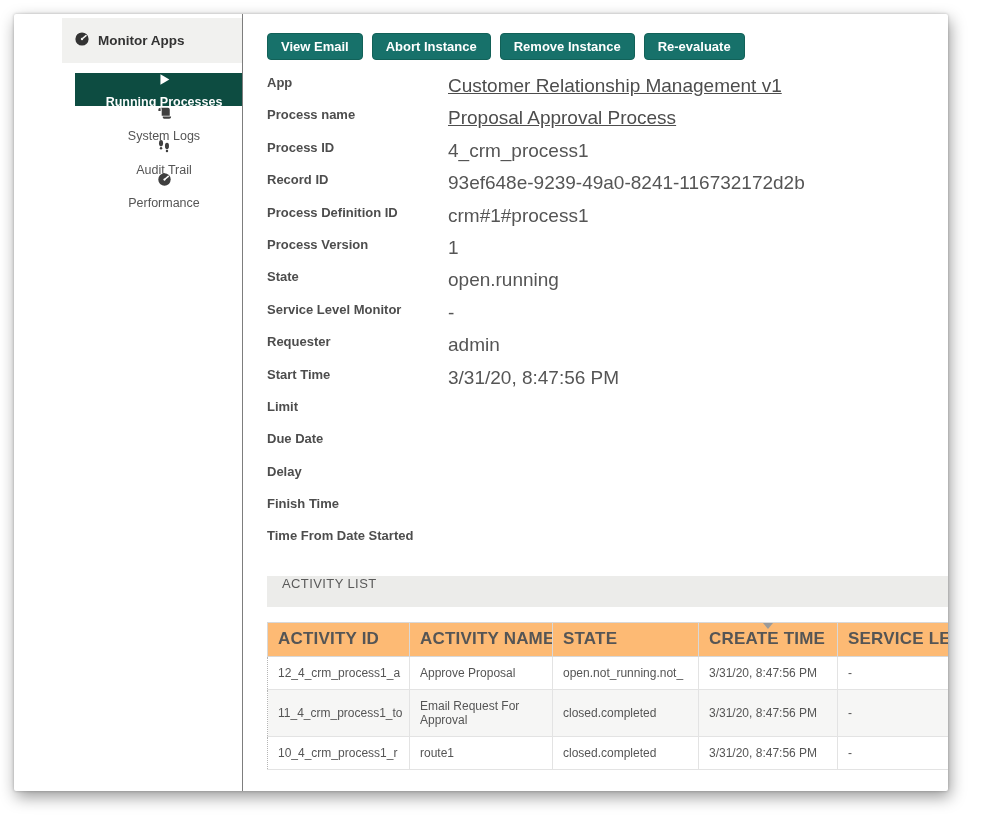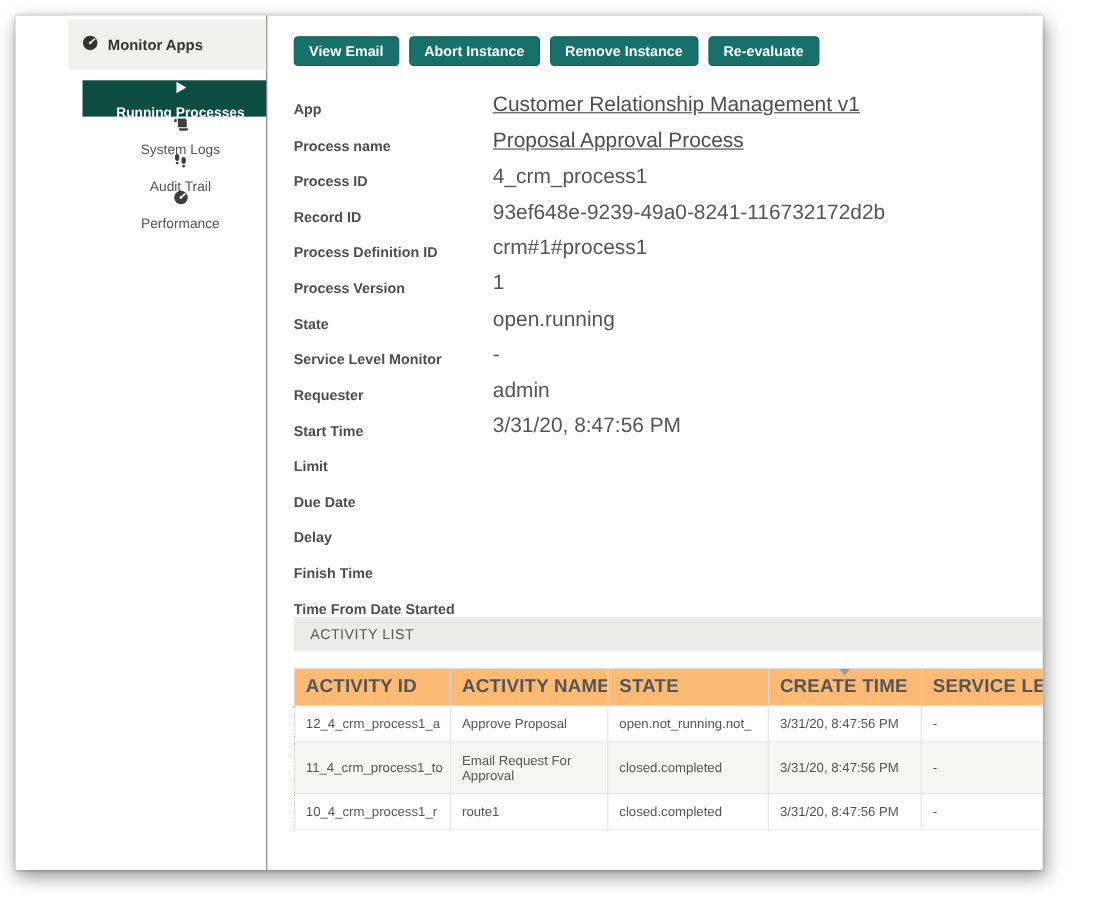--- a/index.html
+++ b/index.html
@@ -35,27 +35,27 @@
   .main { flex: 1; padding: 19px 0 0 24px; overflow: hidden; position: relative; }
 
   .toolbar { display: flex; gap: 9px; }
   .btn {
     background: #17716a; color: #ffffff; border: 1px solid #126158; border-radius: 4px;
     font-family: "Liberation Sans", sans-serif;
     font-size: 13px; font-weight: bold; height: 27px; padding: 0 13px; cursor: pointer; white-space: nowrap;
   }
 
   .details { margin-top: 15px; }
-  .detail-row { display: flex; align-items: flex-end; height: 32.4px; }
+  .detail-row { display: flex; align-items: flex-start; height: 32.4px; }
   .detail-label { width: 181px; flex-shrink: 0; font-size: 13px; font-weight: bold; color: #4d4d4d; }
   .detail-value { font-size: 19px; color: #555; }
   .detail-value a { color: #4d4d4d; text-decoration: underline; cursor: pointer; }
 
   .section-bar {
-    height: 31px; background: #ececea; display: flex; align-items: center;
+    margin-top: 15px; height: 31px; background: #ececea; display: flex; 
     padding-left: 15px; font-size: 13px; color: #5a5a5a; letter-spacing: 0.4px;
   }
 
   .table-wrap { margin-top: 15px; width: 726px; overflow: hidden; }
   table { border-collapse: collapse; table-layout: fixed; width: 800px; border-left: 1px dotted #b5b5b5; }
   th {
     height: 34px; text-align: left; padding: 0 10px; font-size: 17px; font-weight: bold;
     color: #555; letter-spacing: 0.2px; border: 1px solid #d8d8d8; border-left: none;
     background: #fdba74; position: relative; overflow: hidden; white-space: nowrap; cursor: pointer;
   }

